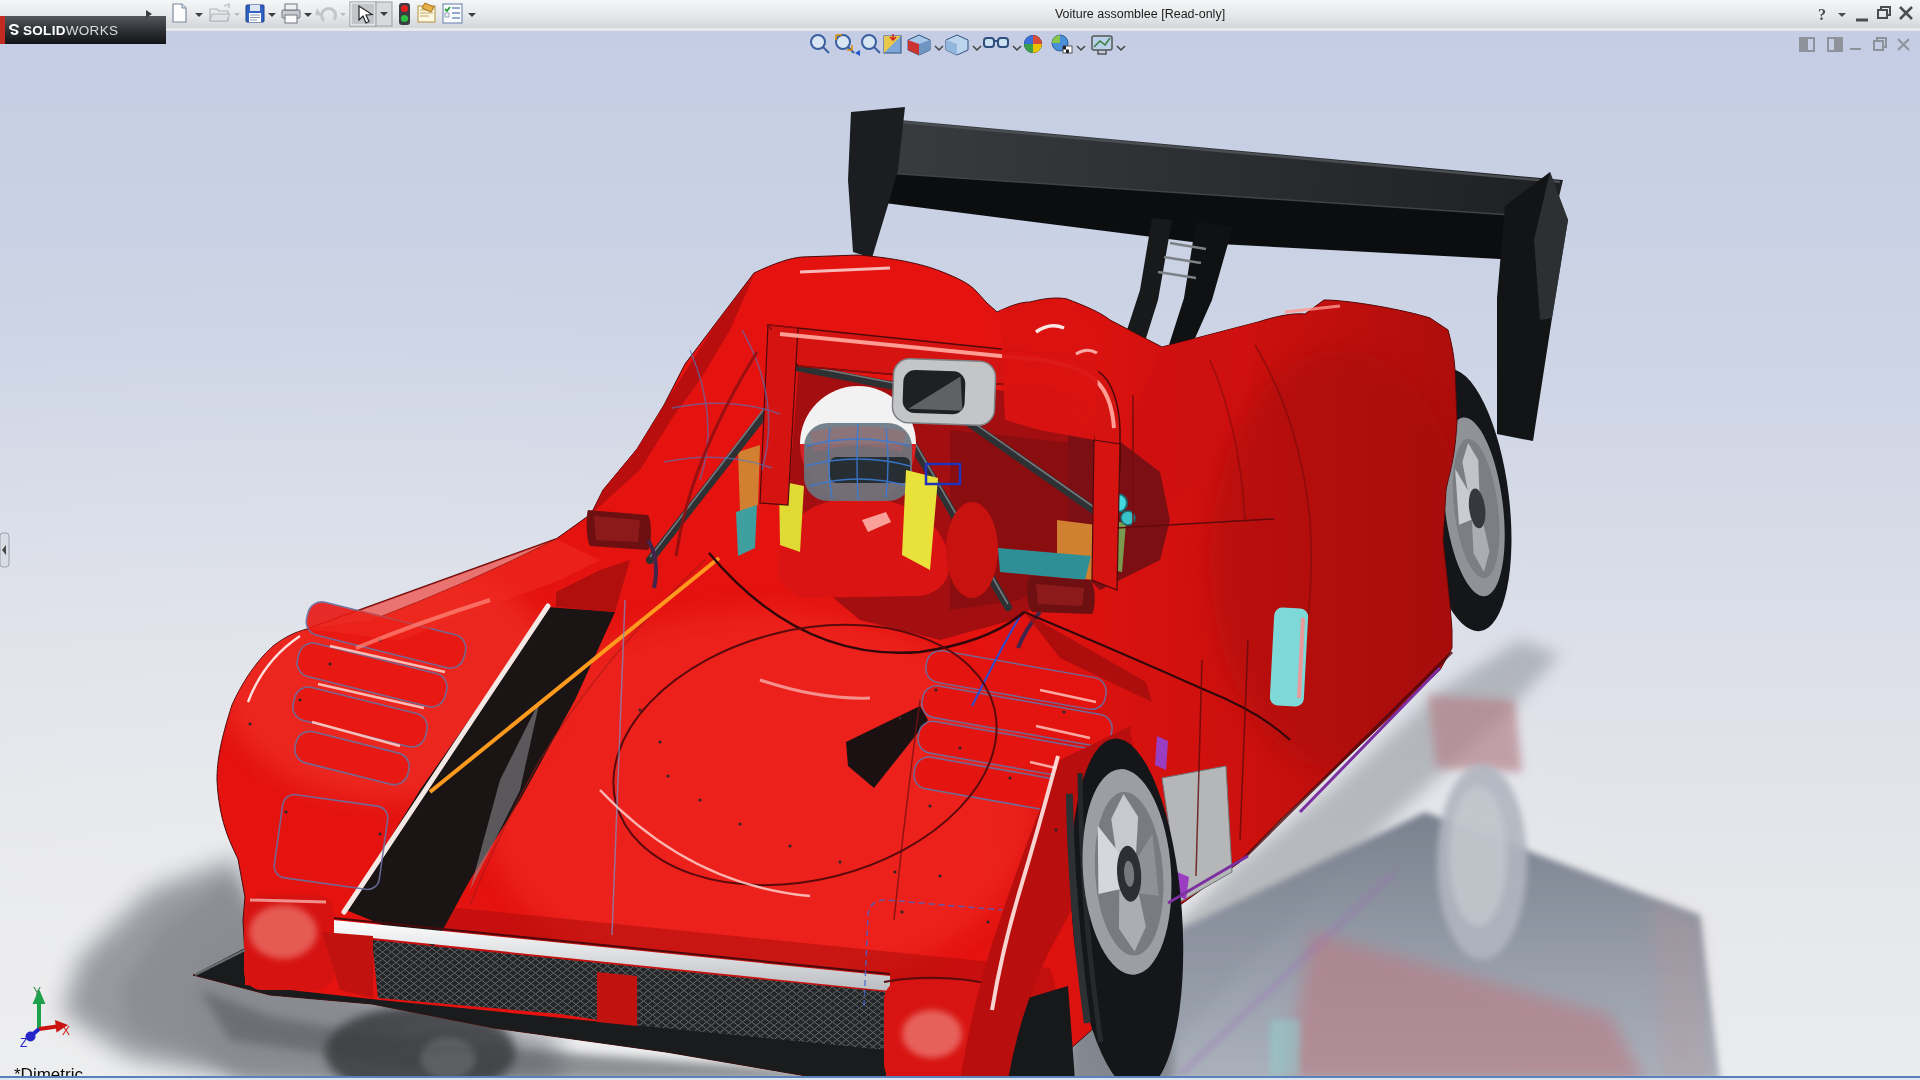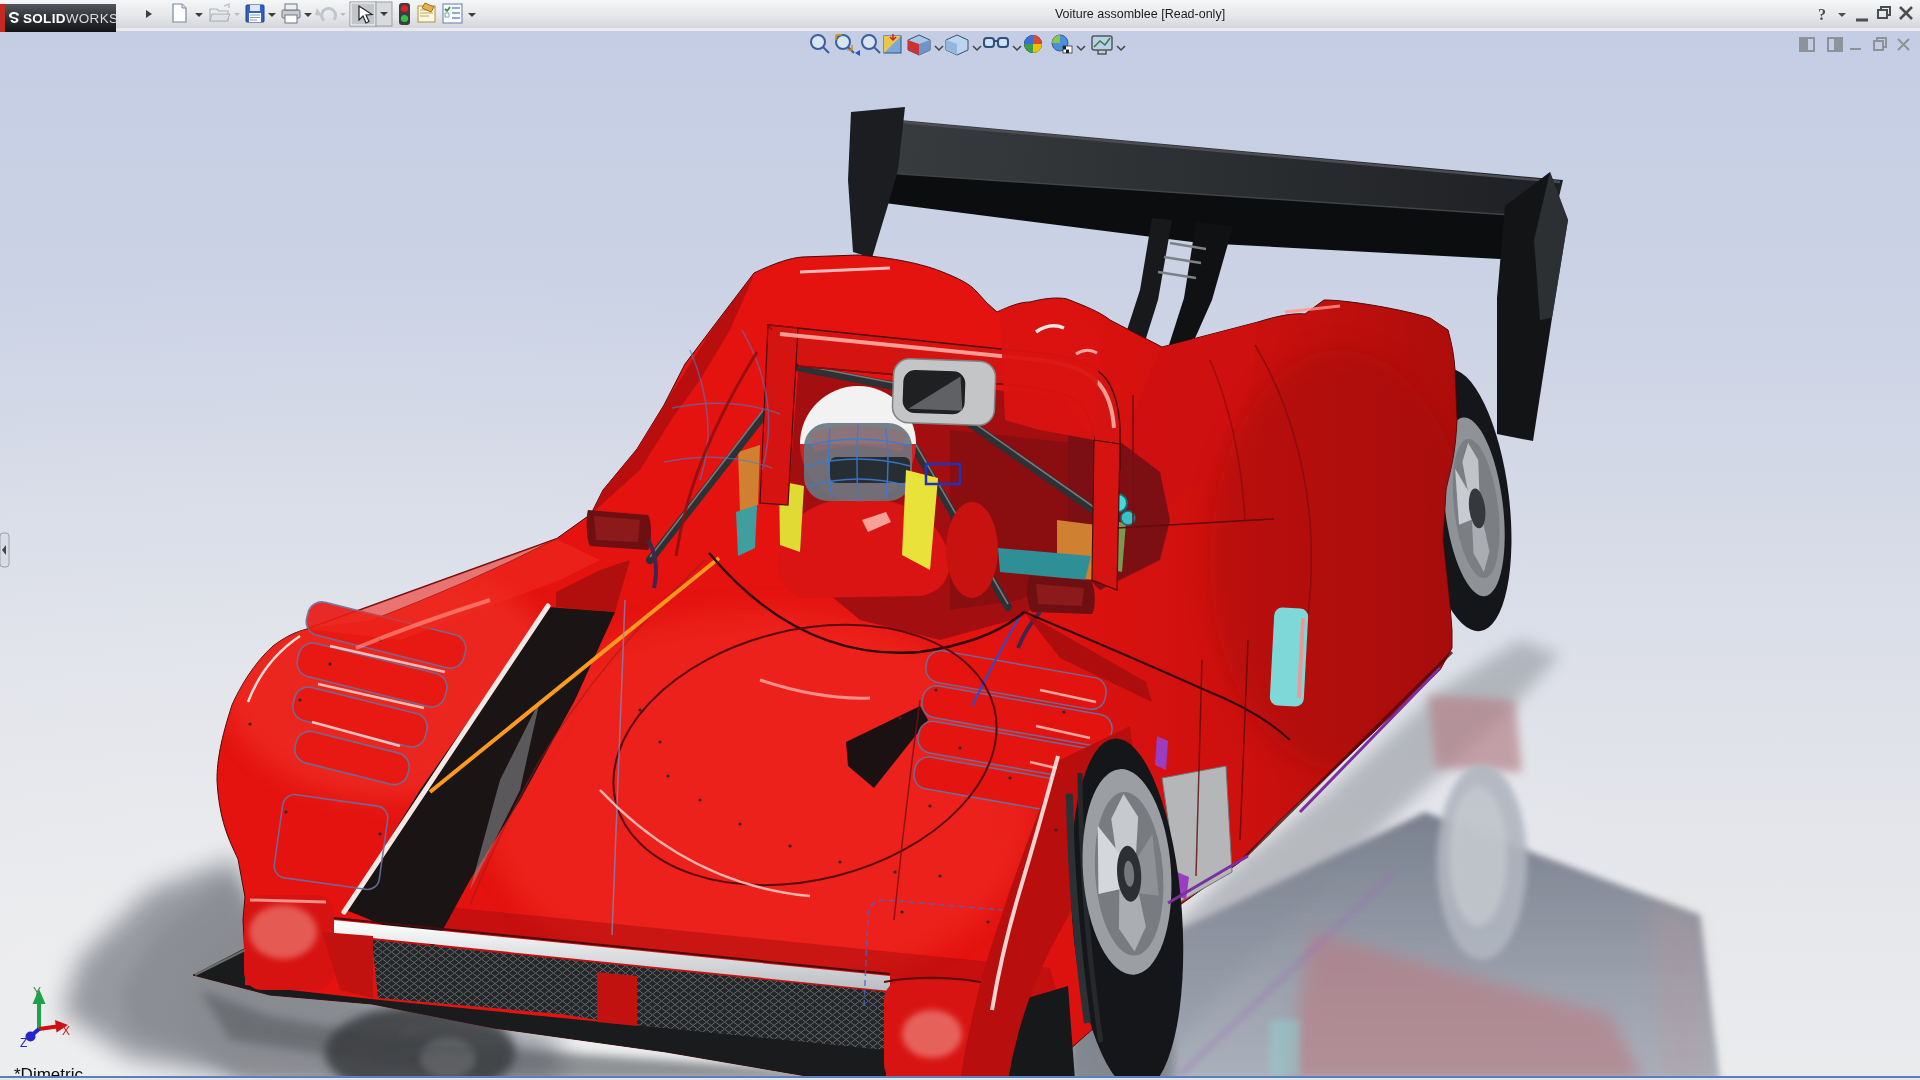--- a/index.html
+++ b/index.html
@@ -1,17 +1,17 @@
 <!DOCTYPE html>
 <html><head>
 <meta charset="utf-8">
 <style>
 html,body{margin:0;padding:0;width:1920px;height:1080px;overflow:hidden;font-family:"Liberation Sans",sans-serif;background:#e8e9ec}
 #titlebar{position:absolute;left:0;top:0;width:1920px;height:28px;background:linear-gradient(#f5f6f8,#e6e8ea 55%,#d4d6da)}
-#logo{position:absolute;left:0;top:4px;width:116px;height:28px;background:linear-gradient(#54575d,#2a2c30 58%,#131417)}
+#logo{position:absolute;left:0;top:16px;width:166px;height:28px;background:linear-gradient(#54575d,#2a2c30 58%,#131417)}
 #logored{position:absolute;left:0;top:0;width:5px;height:28px;background:#c32A22}
 #title{position:absolute;left:1000px;top:7px;width:280px;text-align:center;font-size:12.5px;color:#1c1c1c}
 #viewport{position:absolute;left:0;top:31px;width:1920px;height:1049px}
 svg{display:block}
 </style>
 </head>
 <body>
 <div id="viewport">
 <svg width="1920" height="1049" viewBox="0 31 1920 1049">
 <defs>

